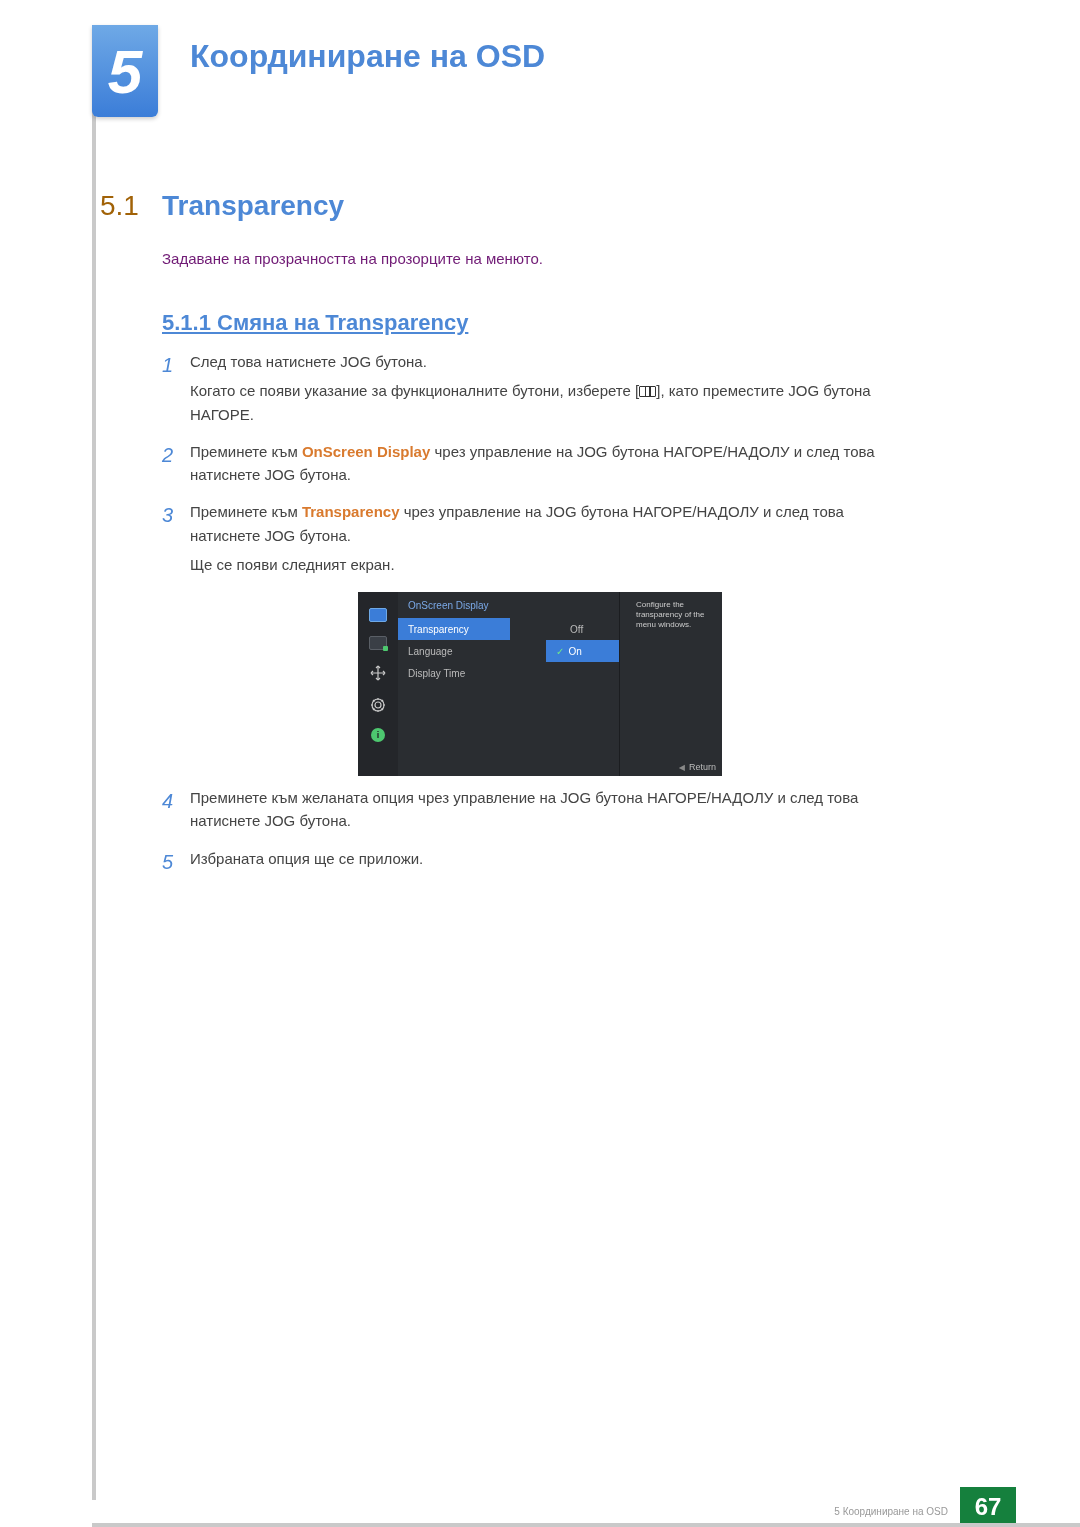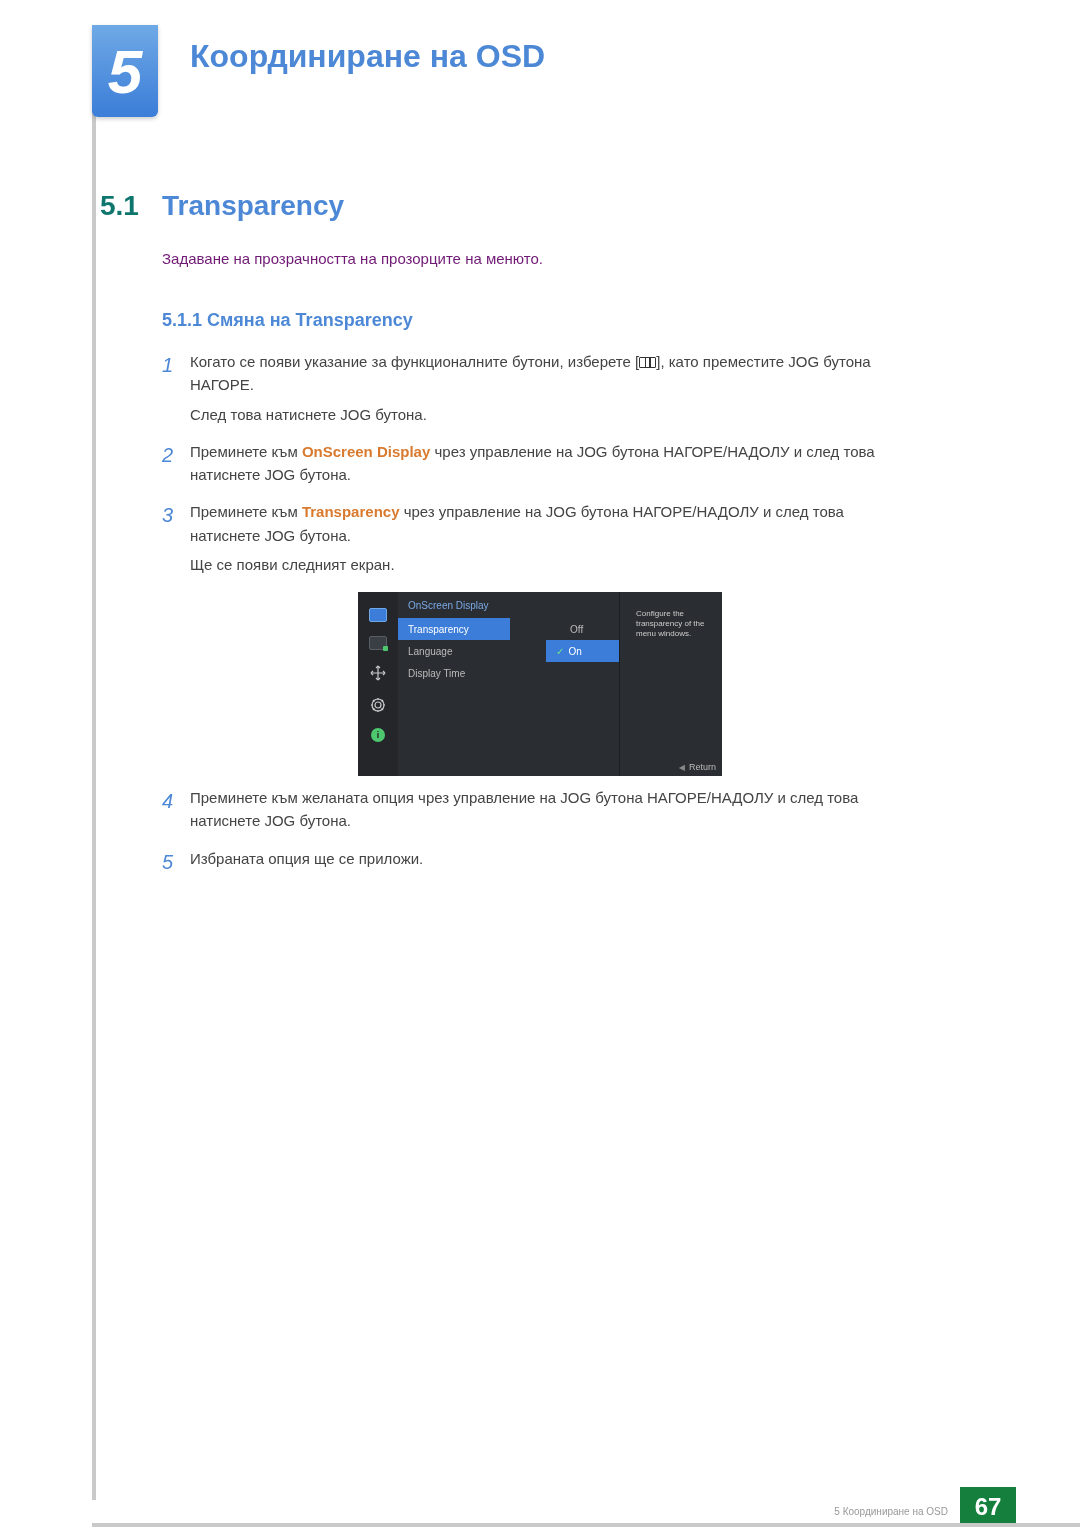--- a/index.html
+++ b/index.html
@@ -54,45 +54,46 @@
     left: 190px;
     top: 90px;
     font-size: 15px;
     color: #444;
   }
   .section-num {
     position: absolute;
     left: 100px;
     top: 190px;
     font-size: 28px;
-    font-weight: bold;
-    color: #0f766e;
+    font-weight: normal;
+    color: #a16207;
   }
   .section-title {
     position: absolute;
     left: 162px;
     top: 190px;
     font-size: 28px;
     font-weight: bold;
     color: #4d88d6;
   }
   .section-desc {
     position: absolute;
     left: 162px;
     top: 250px;
     font-size: 15px;
     color: #701a75;
   }
   .subsection {
     position: absolute;
     left: 162px;
     top: 310px;
-    font-size: 18px;
+    font-size: 22px;
     font-weight: bold;
     color: #4d88d6;
+    text-decoration: underline;
   }
   .steps {
     position: absolute;
     left: 162px;
     top: 350px;
     width: 720px;
   }
   .step {
     display: flex;
     margin-bottom: 8px;
@@ -190,21 +191,21 @@
   .osd-col2 {
     position:absolute; left:152px; top:26px; width:109px;padding-left:36px;
   }
   .osd-opt {
     height:22px; display:flex; align-items:center; padding-left:10px;
     font-size:10px; color:#bbb; gap:4px;
   }
   .osd-opt.active { background:#3b7dd8; color:#fff; }
   .check { color:#6fe68b; font-size:10px; }
   .osd-right {
-    position:absolute; right:0; top:0; width:92px; padding:17px 8px 0 6px;
+    position:absolute; right:0; top:0; width:92px; padding:8px 8px 0 6px;
     font-size:8px; color:#ccc; line-height:1.25;
   }
   .osd-footer {
     position:absolute; bottom:0; right:6px; height:18px;
     display:flex; align-items:center; gap:4px;
     font-size:9px; color:#bbb;
   }
   .osd-footer .arrow { font-size:8px; color:#888; }
   .osd-divider {
     position:absolute; left:261px; top:0; width:1px; height:100%;
@@ -249,24 +250,24 @@
   <div class="section-num">5.1</div>
   <div class="section-title">Transparency</div>
   <div class="section-desc">Задаване на прозрачността на прозорците на менюто.</div>
 
   <div class="subsection">5.1.1   Смяна на Transparency</div>
 
   <div class="steps">
     <div class="step">
       <div class="step-num">1</div>
       <div class="step-body">
+        <p>След това натиснете JOG бутона.</p>
         <p>
           <span>Когато се появи указание за функционалните бутони, изберете [</span><span class="menu-icon"></span><span>], като преместите JOG бутона НАГОРЕ.</span>
         </p>
-        <p>След това натиснете JOG бутона.</p>
       </div>
     </div>
     <div class="step">
       <div class="step-num">2</div>
       <div class="step-body">
         <p>
           <span>Преминете към </span><span class="hl">OnScreen Display</span><span> чрез управление на JOG бутона НАГОРЕ/НАДОЛУ и след това натиснете JOG бутона.</span>
         </p>
       </div>
     </div>

